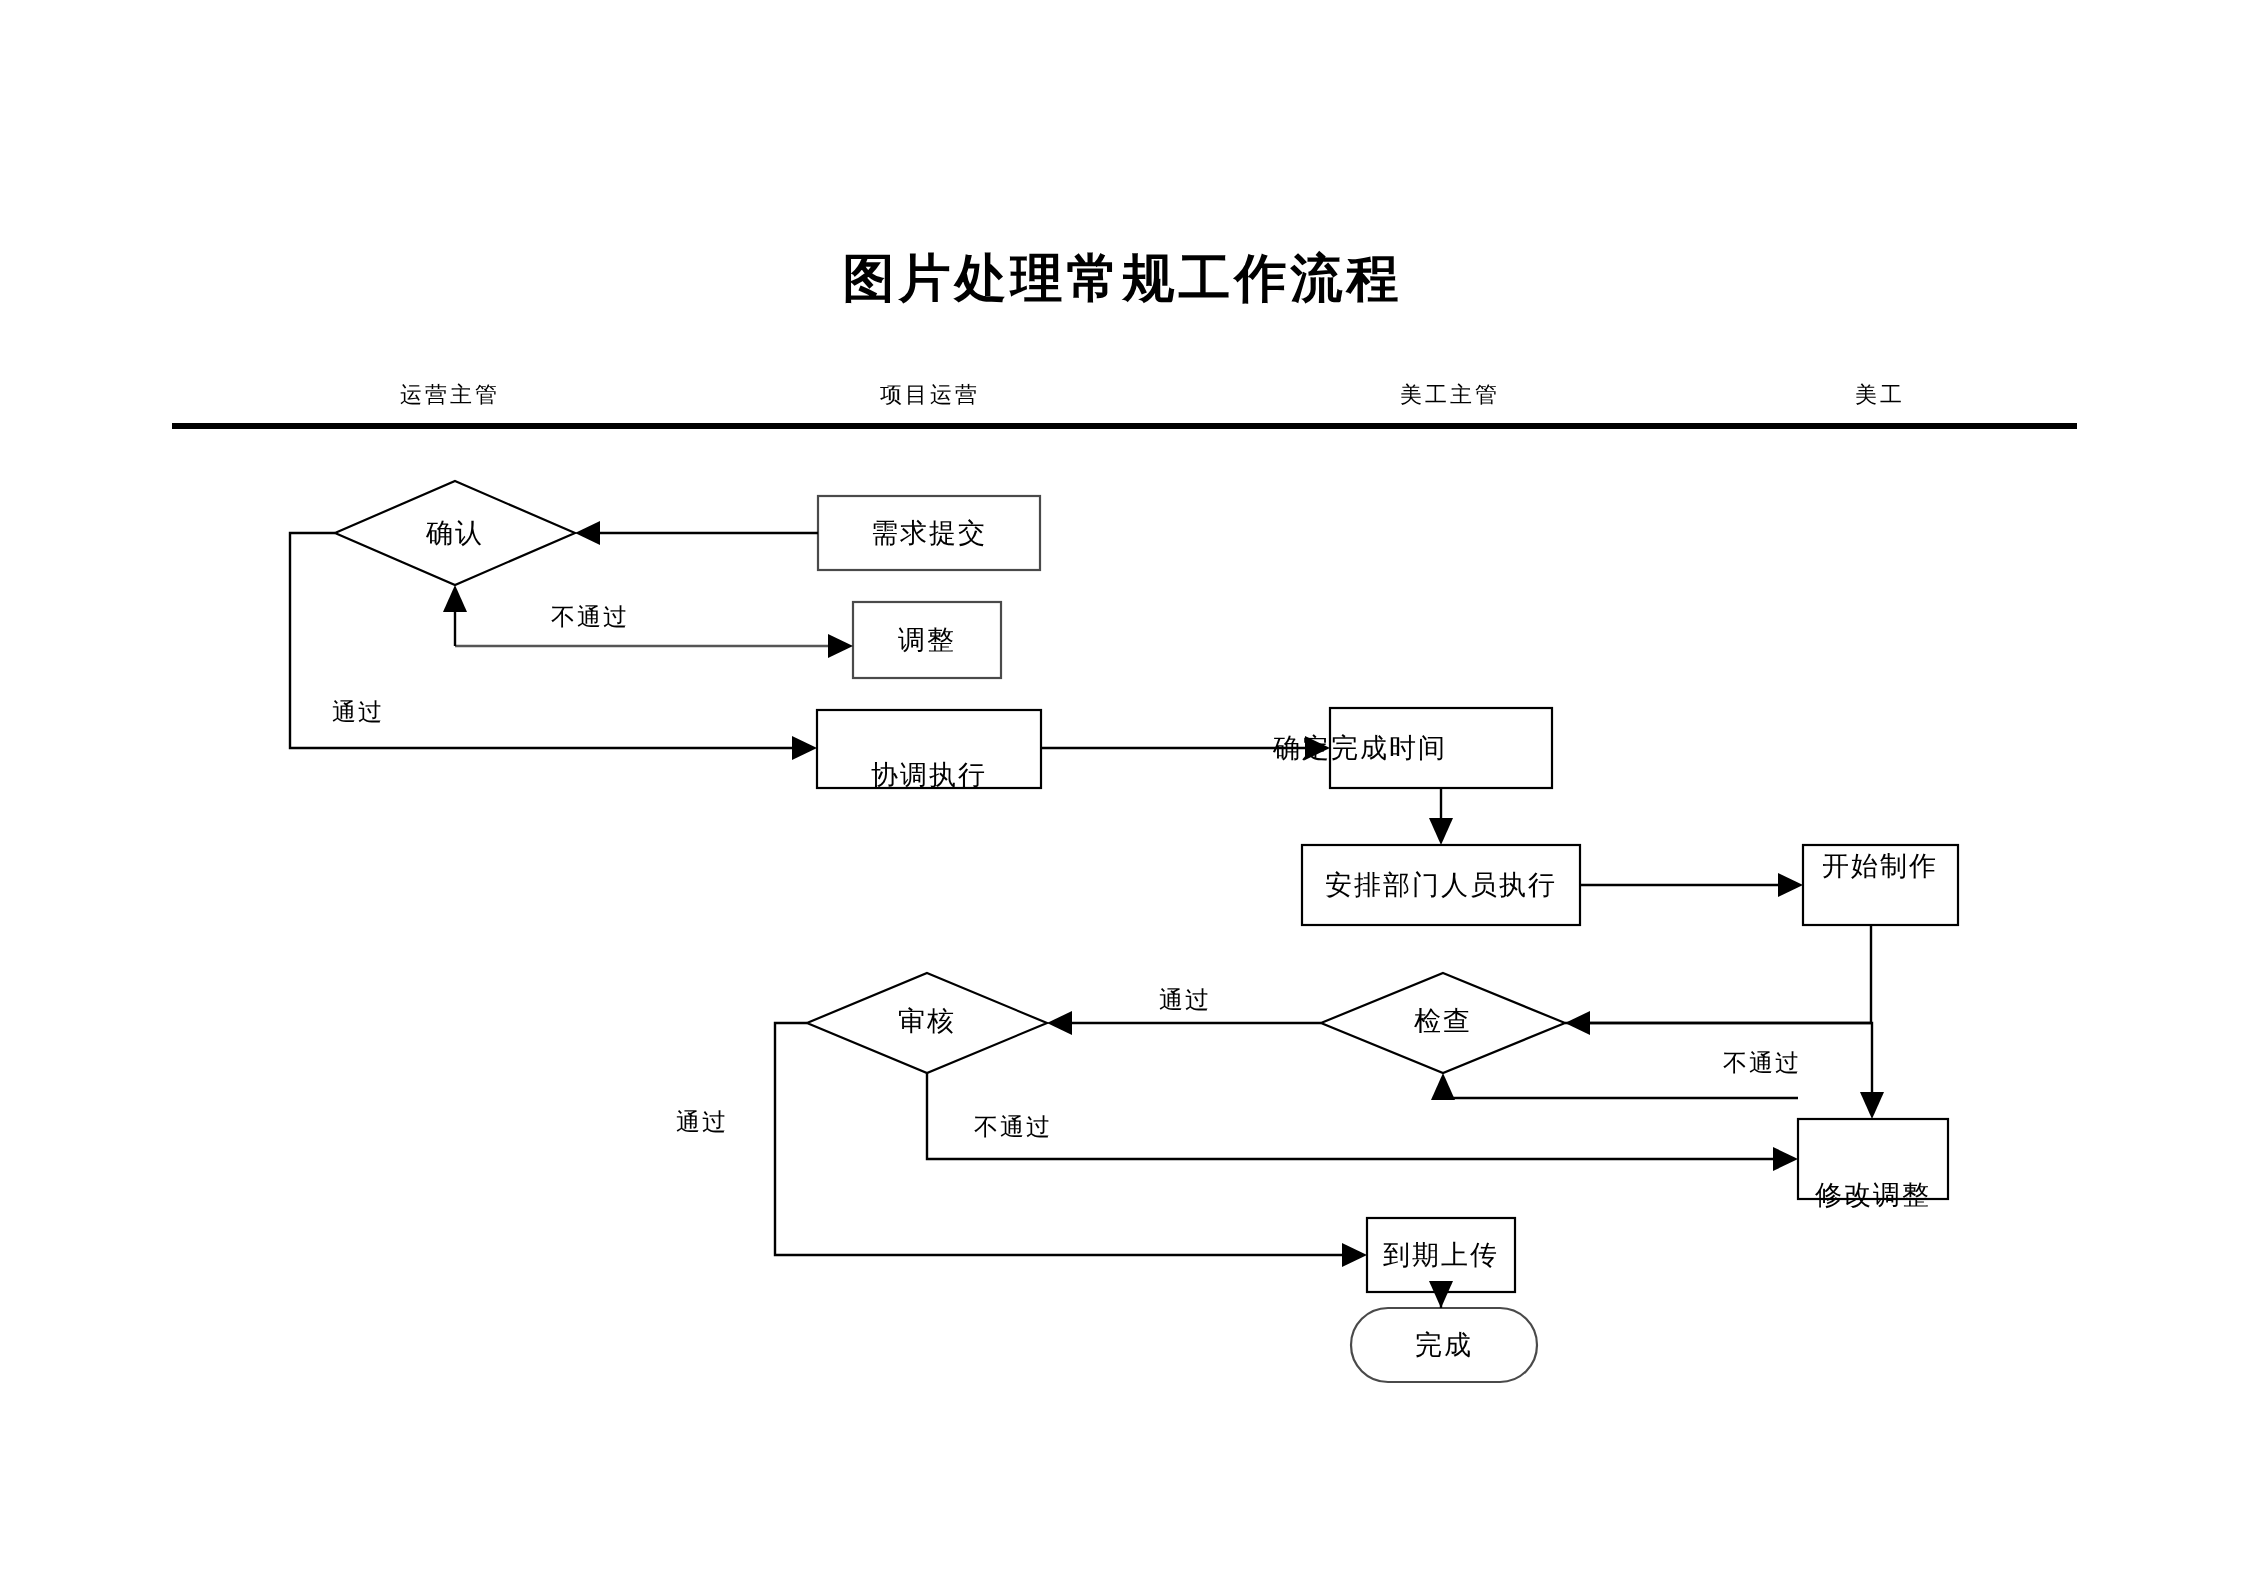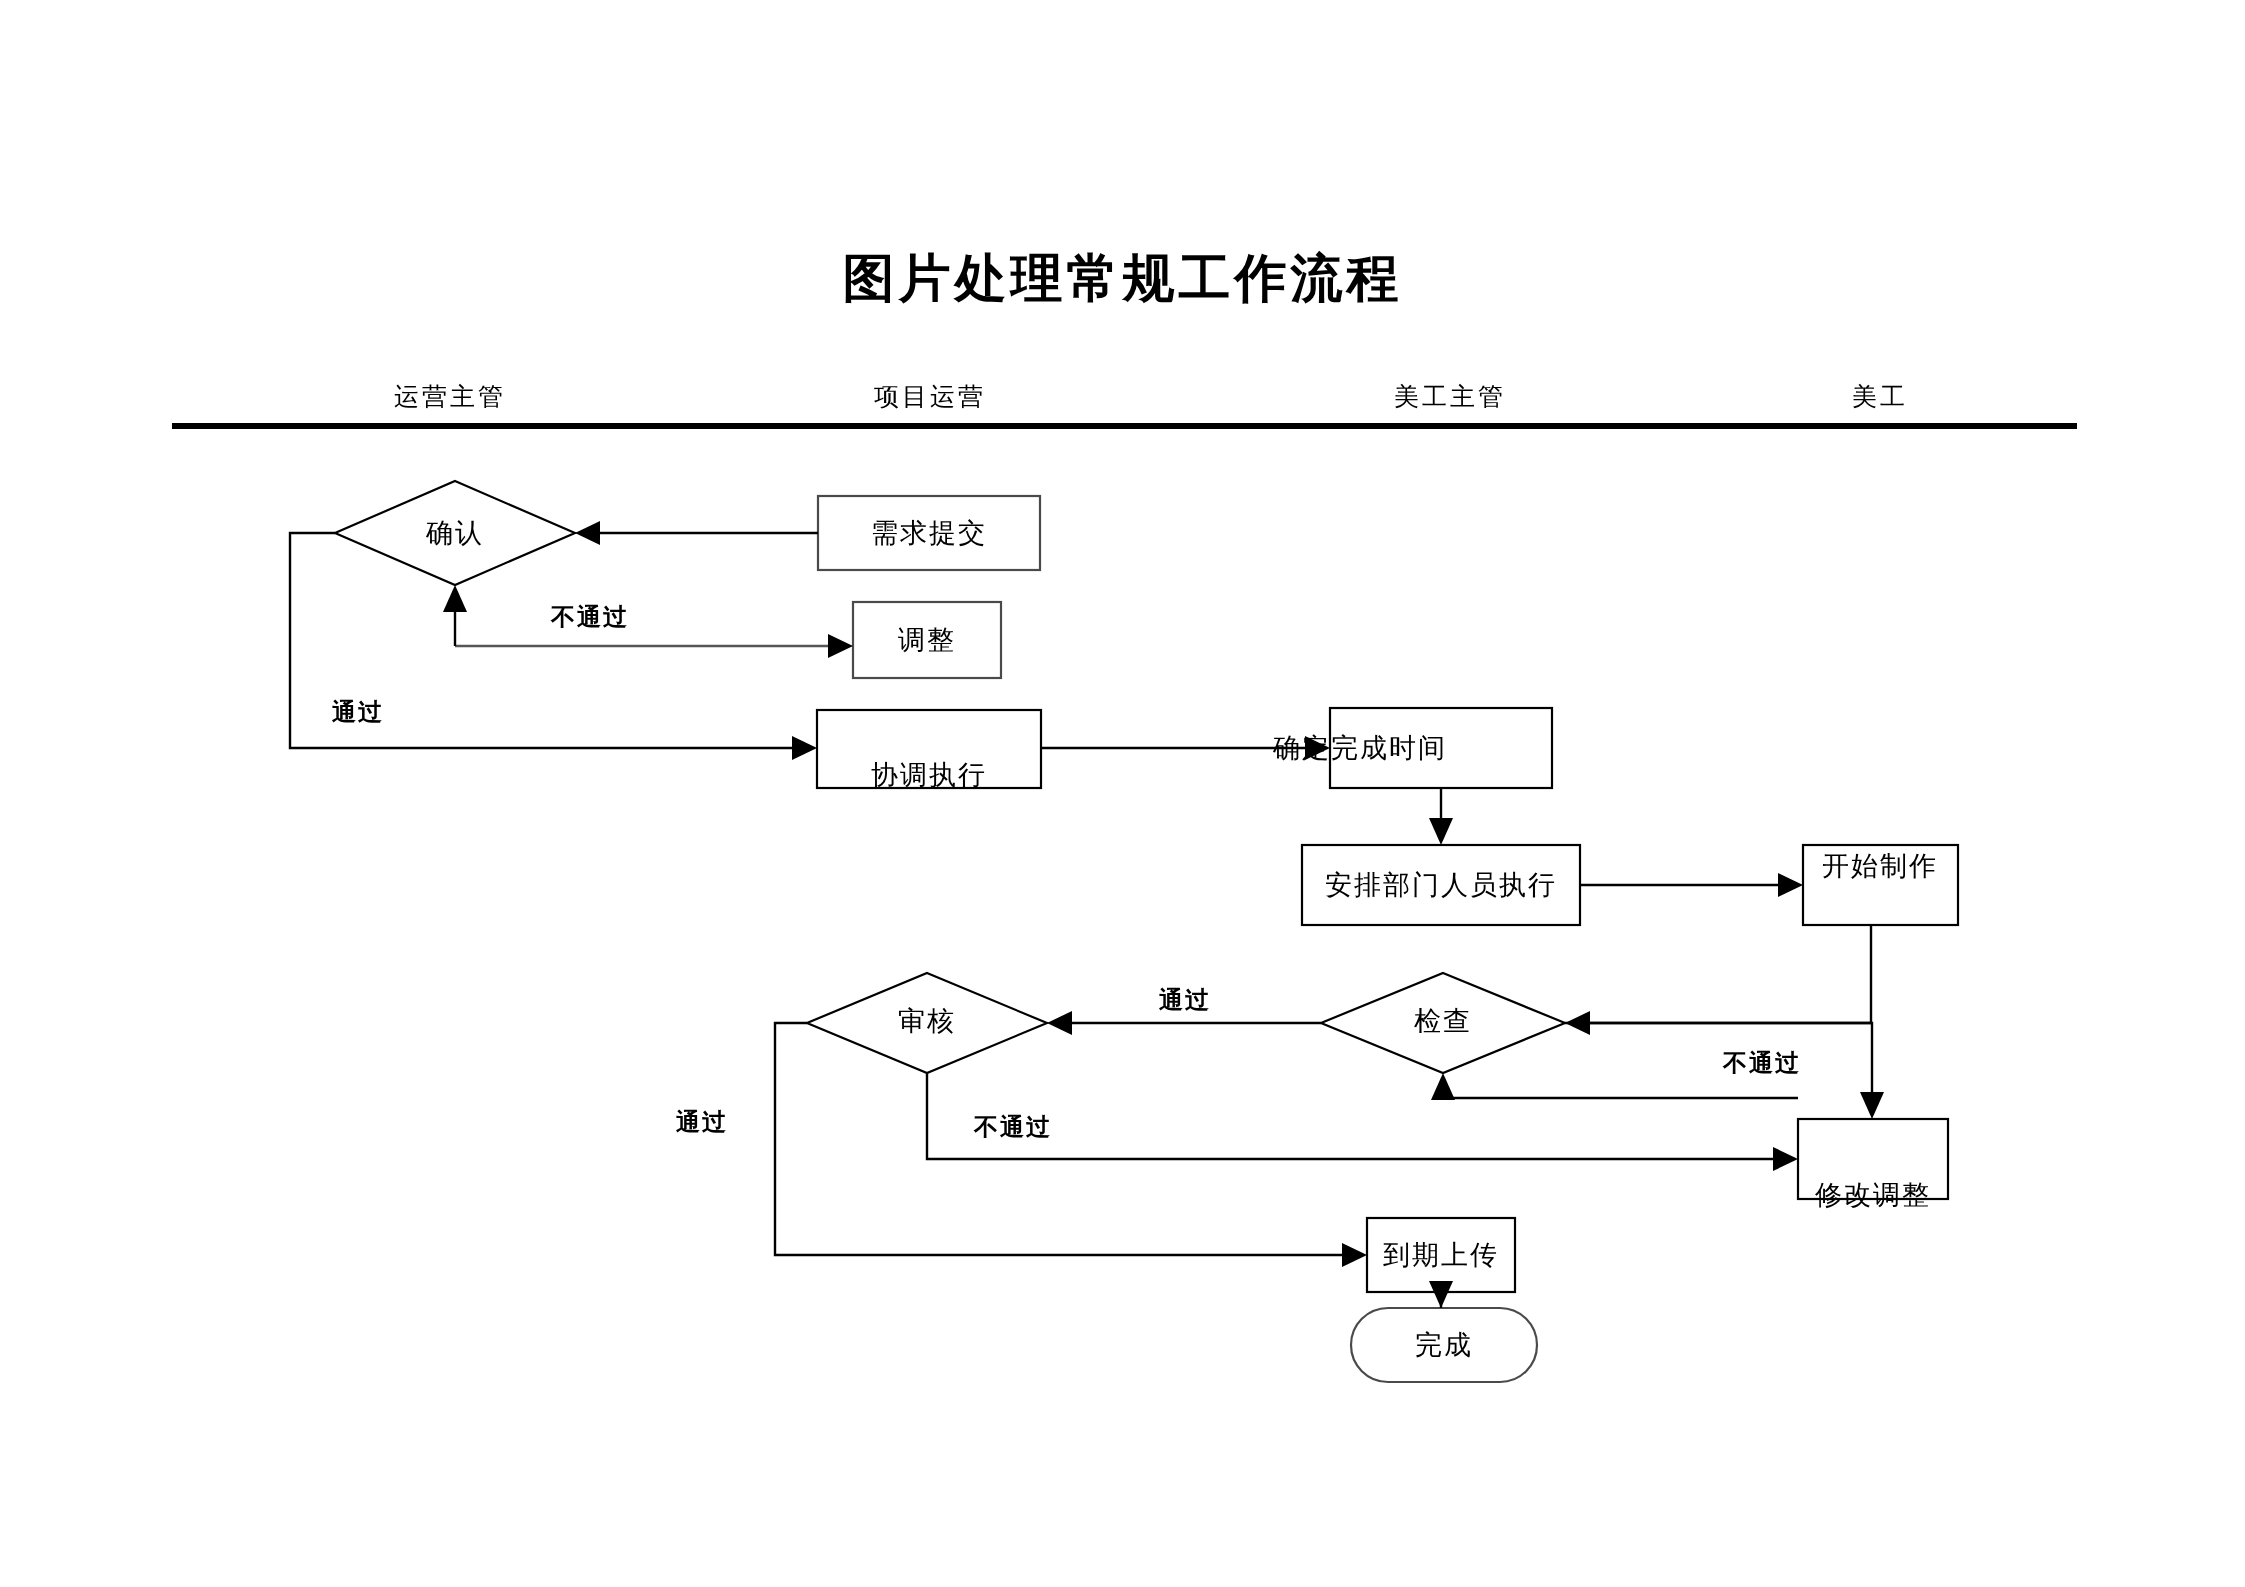--- a/index.html
+++ b/index.html
@@ -28,21 +28,21 @@
     font-size: 52px;
     font-weight: 700;
     letter-spacing: 4px;
     color: #000000;
     white-space: nowrap;
   }
   
   .col-head {
     position: absolute;
     top: 380px;
-    font-size: 25px;
+    font-size: 22px;
     letter-spacing: 3px;
     color: #000000;
     white-space: nowrap;
     text-align: center;
     transform: translateX(-50%);
   }
   #header-rule {
     position: absolute;
     left: 172px;
     top: 423px;
@@ -96,21 +96,20 @@
   }
   .edge-label {
     position: absolute;
     transform: translate(-50%, -50%);
     font-family: "Liberation Serif", "DejaVu Serif", serif;
     font-size: 24px;
     letter-spacing: 2px;
     color: #000000;
     white-space: nowrap;
     pointer-events: none;
-    font-weight: bold;
   }
   
   #watermark {
     position: absolute;
     right: 36px;
     top: 1466px;
     font-family: "Liberation Sans", "DejaVu Sans", sans-serif;
     font-size: 56px;
     font-weight: 700;
     letter-spacing: 2px;

